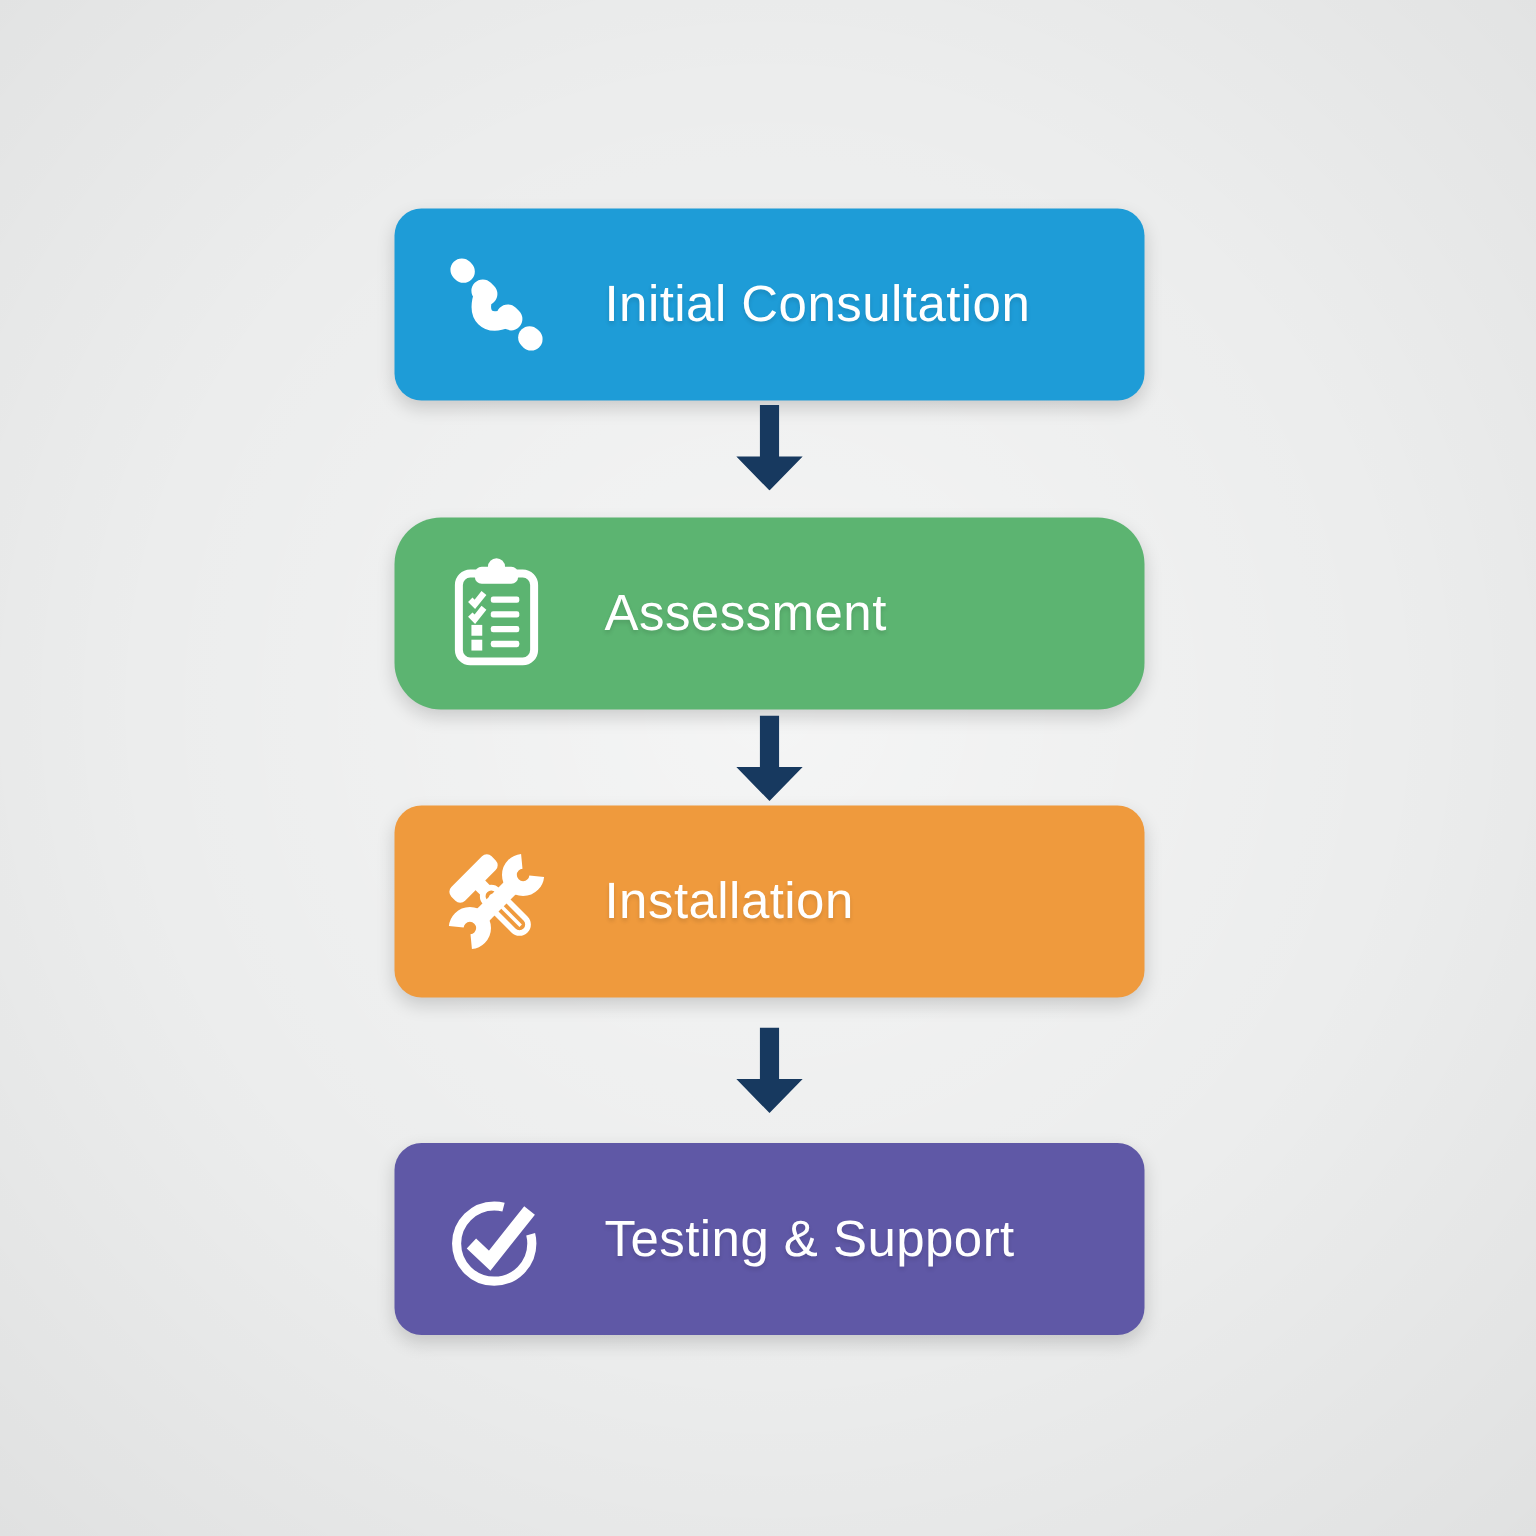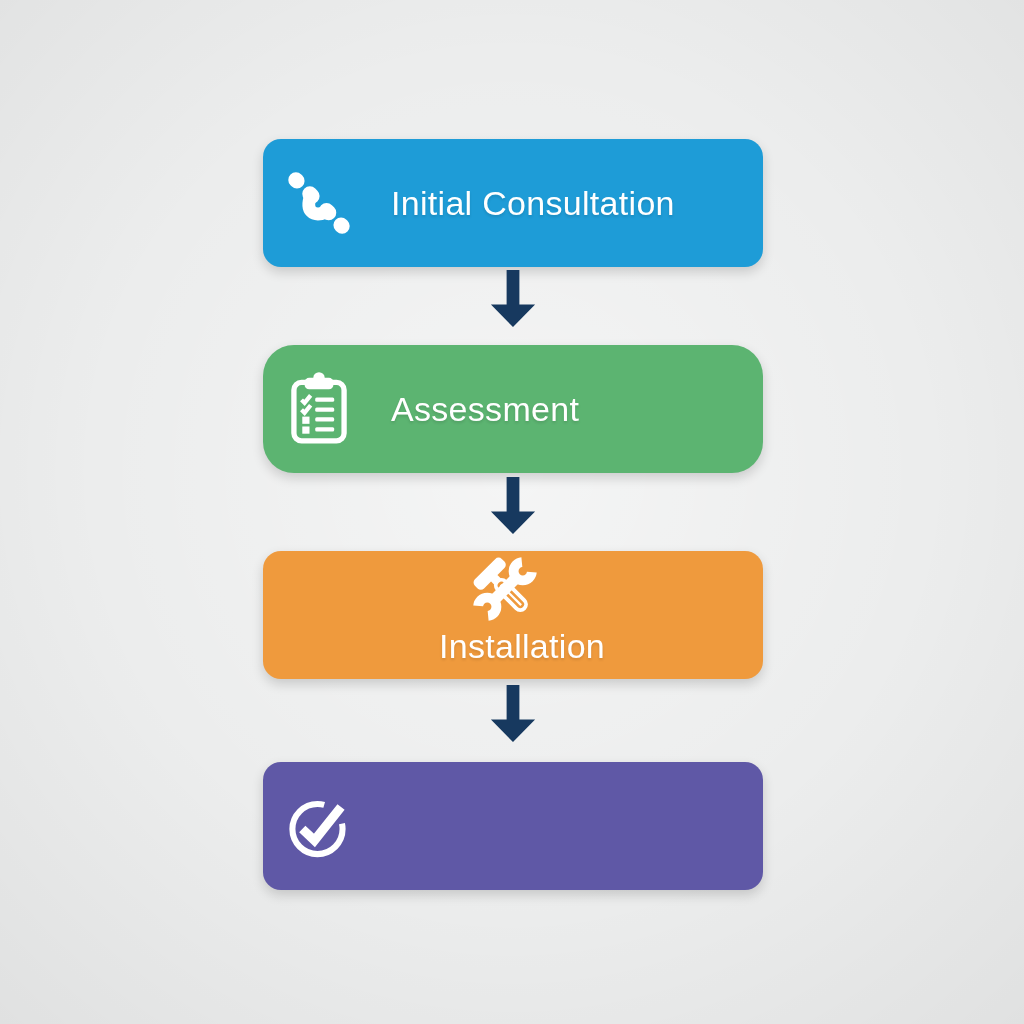--- a/index.html
+++ b/index.html
@@ -12,27 +12,27 @@
     font-family:"Liberation Sans", sans-serif;
   }
   .step{
     position:absolute;
     left:263px;
     width:500px;
     height:128px;
     border-radius:18px;
     display:flex;
     align-items:center;
-    padding-left:18px;
+    padding-left:30px;
     box-sizing:border-box;
     box-shadow:0 5px 12px rgba(0,0,0,0.16);
   }
   .step-1{top:139px;}
   .step-2{top:345px;}
-  .step-3{top:551px;flex-direction:column;}
+  .step-3{top:537px;}
   .step-4{top:762px;}
   .icon{
     width:76px;height:76px;
     flex:0 0 76px;
     margin-right:34px;
     color:#ffffff;
     display:block;
   }
   .icon svg{width:100%;height:100%;display:block;overflow:visible;}
   .label{
@@ -135,15 +135,16 @@
     </svg>
   </div>
 
   <div class="step step-4" style="background-color: rgb(95, 88, 166);">
     <span class="icon">
       <svg viewBox="0 0 100 100" aria-hidden="true">
         <circle cx="48" cy="54" r="33" fill="none" stroke="currentColor" stroke-width="8" pathLength="100" stroke-dasharray="79 17 4"></circle>
         <path d="M28 54 L44 69 L79 25" fill="none" stroke="currentColor" stroke-width="12" stroke-linecap="butt" stroke-linejoin="miter"></path>
       </svg>
     </span>
+    <span class="label">Testing &amp; Support</span>
   </div>
 
 </div>
 
 </body></html>

